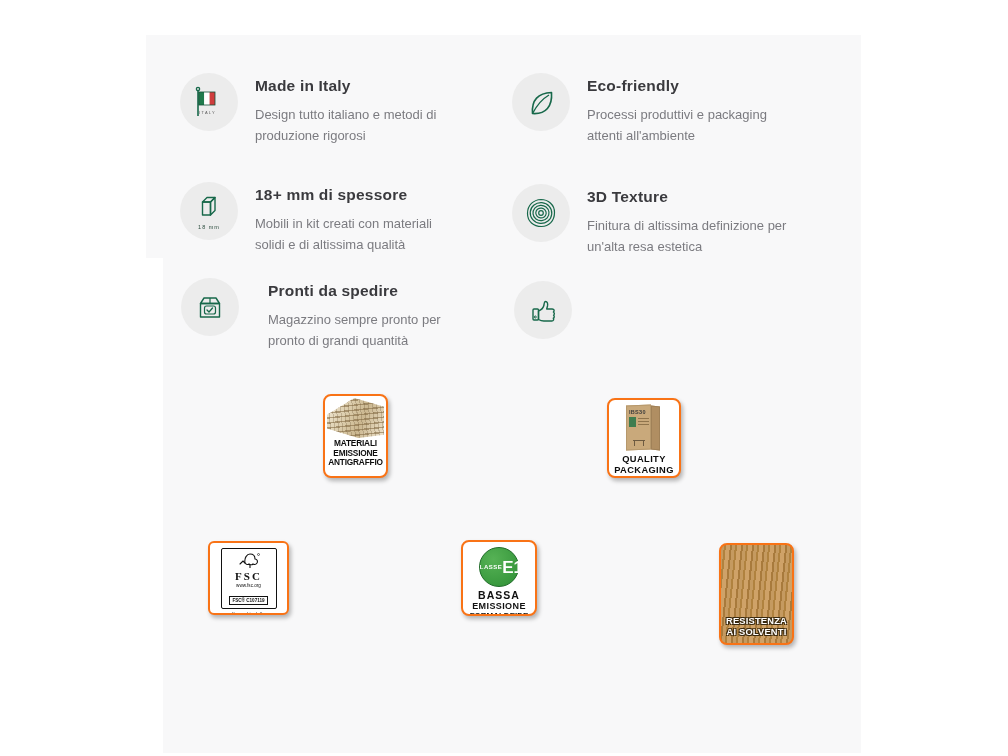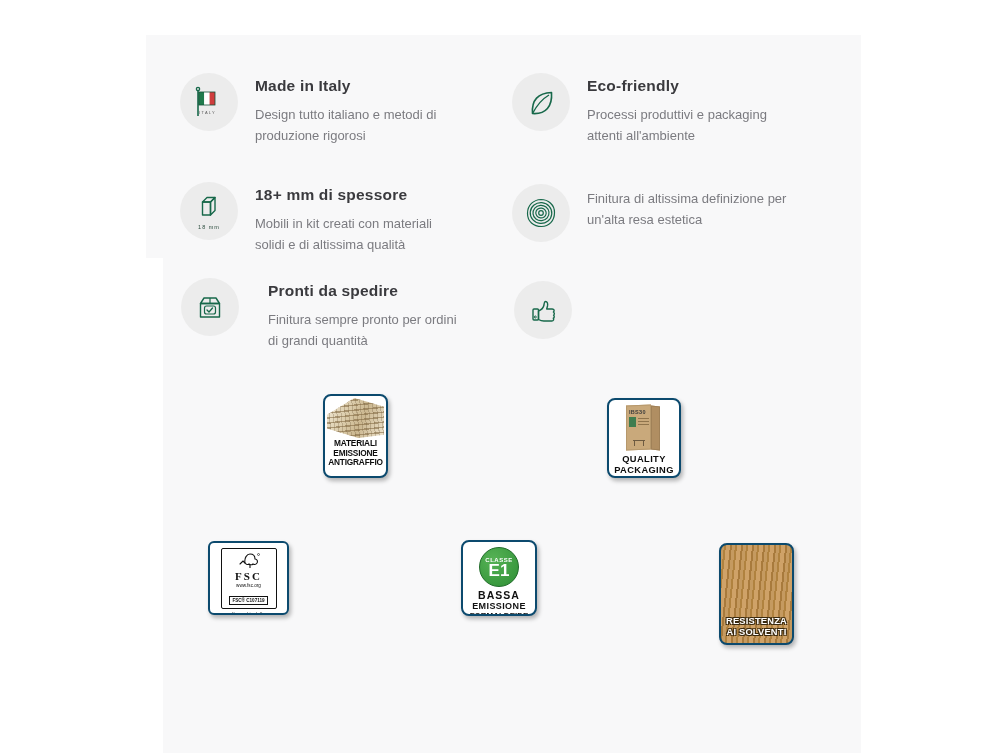--- a/index.html
+++ b/index.html
@@ -13,21 +13,21 @@
   .icon-circle { width:58px; height:58px; border-radius:50%; background:#ececec;
     display:flex; flex-direction:column; align-items:center; justify-content:center; flex:none; }
   .icon-caption { font-size:5.5px; letter-spacing:1px; color:#2f4f40; margin-top:1px; }
   .f-text { margin-left:17px; padding-top:4px; }
   .f-title { font-size:15.5px; font-weight:700; color:#3a3a3e; letter-spacing:.2px; margin-bottom:9px; }
   .f-desc { font-size:13px; color:#7b7b80; line-height:21px; }
   .w1 .f-desc { width:192px; }
   .w2 .f-desc { width:218px; }
 
   
-  .badge { position:absolute; background:#ffffff; border:2px solid #0c4a6e; border-radius:8px;
+  .badge { position:absolute; background:#ffffff; border:2px solid #f97316; border-radius:8px;
     box-shadow:2px 3px 4px rgba(0,0,0,.28); overflow:hidden; text-align:center; }
 
   
   .mat-img { height:40px; margin:2px 2px 0 2px;
     background:
       repeating-linear-gradient(-6deg, rgba(124,98,58,.55) 0 1.5px, rgba(255,255,255,0) 1.5px 5px),
       repeating-linear-gradient(84deg, rgba(90,70,40,.25) 0 1px, rgba(255,255,255,0) 1px 4px),
       linear-gradient(115deg, #f1e9d6 0%, #d9c9a6 40%, #cbb790 60%, #efe5cf 100%);
     clip-path: polygon(0 42%, 48% 0, 100% 22%, 100% 92%, 55% 100%, 0 76%); }
   .mat-lines { margin-top:1px; font-size:8.3px; line-height:9.6px; font-weight:800;
@@ -55,21 +55,21 @@
   .fsc-acronym { font-family:"Liberation Serif", serif; font-size:11px; font-weight:bold;
     letter-spacing:2px; color:#111; margin-top:1px; }
   .fsc-url { font-size:4.6px; color:#111; margin-top:1px; }
   .fsc-license { display:inline-block; border:1px solid #111; font-size:4.6px; font-weight:bold;
     color:#111; padding:1px 2px; margin-top:2px; }
   .fsc-caption { font-size:4.9px; line-height:6px; color:#333; margin-top:3px; }
 
   
   .e1-circle { width:40px; height:40px; border-radius:50%;
     background:radial-gradient(circle at 35% 30%, #56b255, #2e8f35);
-    border:1px solid #1f6b28; margin:5px auto 3px; display:flex; flex-direction:column;
+    border:1px solid #1f6b28; margin:5px auto 3px; display:flex; 
     align-items:center; justify-content:center; color:#fff; }
   .e1-classe { font-size:6px; font-weight:bold; letter-spacing:.5px; }
   .e1-main { font-size:17px; font-weight:800; line-height:15px; }
   .e1-l1 { font-size:10.5px; font-weight:800; letter-spacing:1px; color:#111; line-height:11px; }
   .e1-l2 { font-size:9px; font-weight:800; letter-spacing:.4px; color:#111; line-height:10px; }
   .e1-l3 { font-size:8px; font-weight:800; letter-spacing:0; color:#111; line-height:9px; }
 
   
   .badge.wood { background:
       repeating-linear-gradient(96deg, #c59a60 0 3px, #b0823f 3px 5px, #cfa268 5px 9px, #a87a3c 9px 11px),
@@ -137,37 +137,38 @@
       <div class="icon-circle">
         <svg width="36" height="36" viewBox="0 0 36 36">
           <circle cx="18" cy="18" r="2.3" fill="none" stroke="#17684a" stroke-width="1.2"></circle>
           <ellipse cx="18" cy="18" rx="5.2" ry="4.9" fill="none" stroke="#17684a" stroke-width="1.2" transform="rotate(8 18 18)"></ellipse>
           <ellipse cx="18" cy="18" rx="8" ry="7.7" fill="none" stroke="#17684a" stroke-width="1.2" transform="rotate(-6 18 18)"></ellipse>
           <ellipse cx="18" cy="18" rx="10.8" ry="10.4" fill="none" stroke="#17684a" stroke-width="1.2" transform="rotate(5 18 18)"></ellipse>
           <path d="M18 4.5 C 25 4.5 31.5 9.5 31.5 17.5 C 31.5 26 26 31.5 18.5 31.5 C 10.5 31.5 4.5 26.5 4.5 18.5 C 4.5 10 10.5 4.8 18 4.5 Z" fill="none" stroke="#17684a" stroke-width="1.2"></path>
         </svg>
       </div>
       <div class="f-text">
+        <div class="f-title">3D Texture</div>
         <div class="f-desc">Finitura di altissima definizione per un'alta resa estetica</div>
       </div>
     </div>
 
     <div class="feature w1" style="left:35px; top:243px;gap:12px;">
       <div class="icon-circle">
         <svg width="36" height="36" viewBox="0 0 36 36">
           <path d="M8.5 14.5 L12 9 H24 L27.5 14.5 Z" fill="none" stroke="#17684a" stroke-width="1.4" stroke-linejoin="round"></path>
           <line x1="18" y1="9" x2="18" y2="14.5" stroke="#17684a" stroke-width="1.2"></line>
           <rect x="8.5" y="14.5" width="19" height="13.5" fill="none" stroke="#17684a" stroke-width="1.4" stroke-linejoin="round"></rect>
           <rect x="12.5" y="17" width="11" height="8" rx="2" fill="none" stroke="#17684a" stroke-width="1.2"></rect>
           <path d="M15 21 l2 2 l3.5-4" fill="none" stroke="#17684a" stroke-width="1.3" stroke-linecap="round" stroke-linejoin="round"></path>
         </svg>
       </div>
       <div class="f-text">
         <div class="f-title">Pronti da spedire</div>
-        <div class="f-desc">Finitura sempre pronto per ordini di grandi quantità</div>
+        <div class="f-desc">Magazzino sempre pronto per pronto di grandi quantità</div>
       </div>
     </div>
 
     <div class="feature w2" style="left:368px; top:246px;">
       <div class="icon-circle">
         <svg width="36" height="36" viewBox="0 0 36 36">
           <rect x="8" y="17" width="5.5" height="11" rx="1" fill="none" stroke="#17684a" stroke-width="1.4"></rect>
           <circle cx="10.3" cy="25" r="1" fill="none" stroke="#17684a" stroke-width="1"></circle>
           <path d="M13.5 19 c2.5-1 5-3.5 5.5-6 c0.3-1.8 0-3.5 1.5-3.5 c1.8 0 2.5 2 2 4.5 l-0.8 3 h5.5 c2 0 2.6 1.8 1.2 3 c1.2 0.8 1.2 2.4 0.2 3.2 c1 0.9 0.8 2.4-0.3 3 c0.8 1 0.3 2.8-1.5 2.8 h-8 c-2 0-3.5-0.5-5.3-1.5 Z" fill="none" stroke="#17684a" stroke-width="1.4" stroke-linejoin="round"></path>
         </svg>

